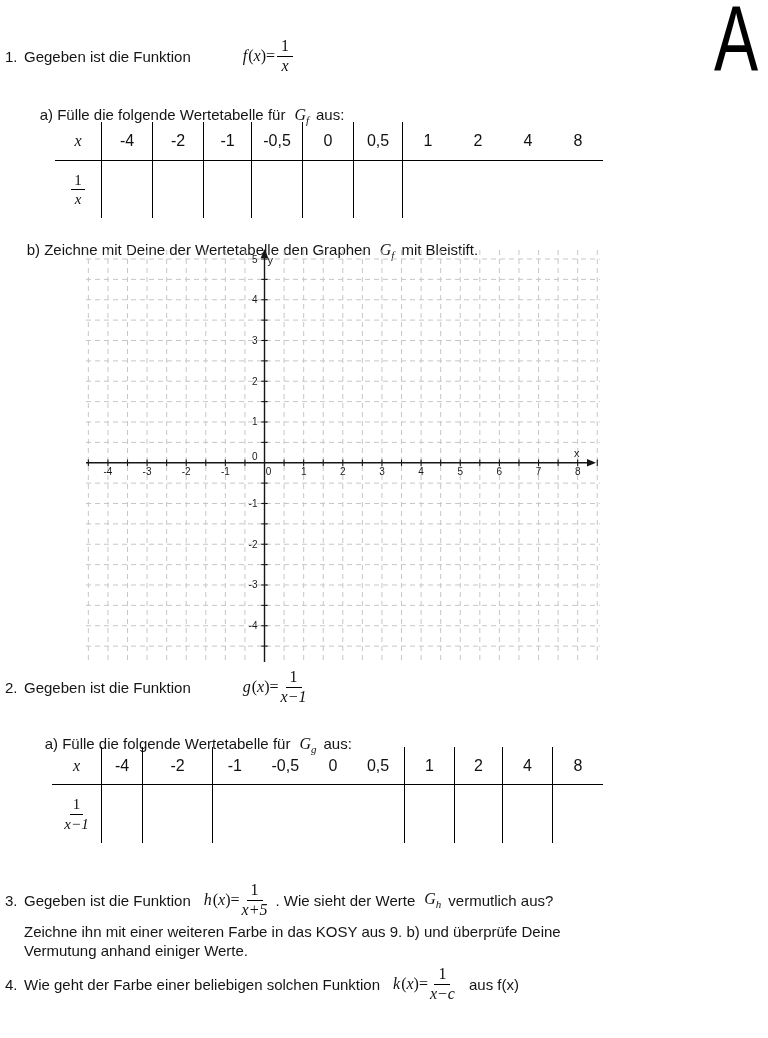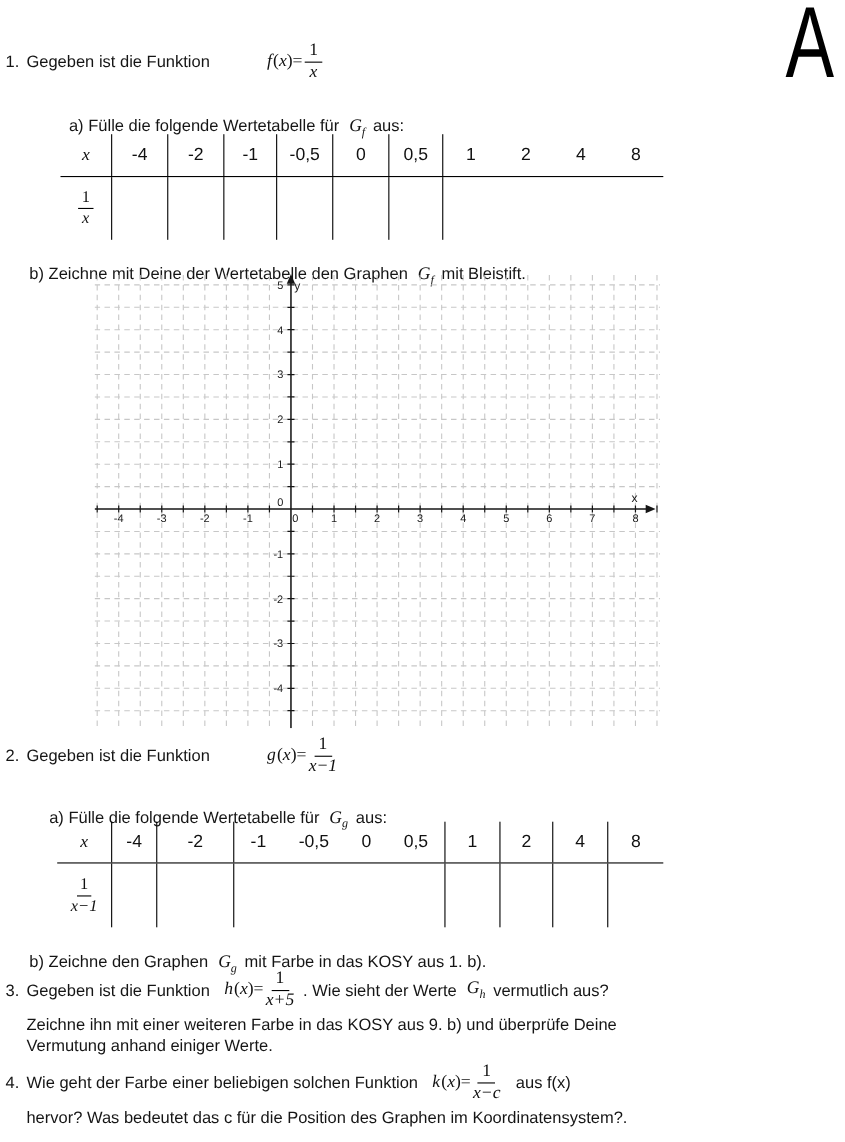--- a/index.html
+++ b/index.html
@@ -43,21 +43,21 @@
   <div class="corner">A</div>
 
   <div class="row" style="left:5px;top:34px;height:44px;">
     <span class="tasknum">1.</span><span>Gegeben ist die Funktion</span>
     <span class="formula" style="margin-left:52px;">
       <span class="fvar">f</span><span>(</span><span class="fx">x</span><span>)=</span>
       <span class="frac"><span class="fnum">1</span><span class="fden">x</span></span>
     </span>
   </div>
 
-  <div class="inlinerow" style="left:46px;top:89px;">
+  <div class="inlinerow" style="left:23px;top:89px;">
     <span>a)</span><span> </span><span>Fülle die folgende Wertetabelle für</span><span class="gsym mL"><span>G</span><sub>f</sub></span><span class="mR">aus:</span>
   </div>
 
   <div class="wtable" style="left:55px;top:122px;width:548px;">
     <div class="trow hrow" style="height:39px;">
       <div class="cell divr xhead" style="width:47px;">x</div>
       <div class="cell divr" style="width:51px;">-4</div>
       <div class="cell divr" style="width:51px;">-2</div>
       <div class="cell divr" style="width:48px;">-1</div>
       <div class="cell divr" style="width:51px;">-0,5</div>
@@ -249,23 +249,20 @@
       <div class="cell divr" style="width:41px;"></div>
       <div class="cell divr" style="width:70px;"></div>
       <div class="cell divr" style="width:192px;"></div>
       <div class="cell divr" style="width:50px;"></div>
       <div class="cell divr" style="width:48px;"></div>
       <div class="cell divr" style="width:50px;"></div>
       <div class="cell" style="width:50px;"></div>
     </div>
   </div>
 
-  <div class="inlinerow" style="left:10px;top:849px;">
-    <span>b)</span><span> </span><span>Zeichne den Graphen</span><span class="gsym mL"><span>G</span><sub>g</sub></span><span class="mR">mit Farbe in das KOSY aus 1. b).</span>
-  </div>
 
   <div class="row" style="left:5px;top:878px;height:44px;">
     <span class="tasknum">3.</span><span>Gegeben ist die Funktion</span>
     <span class="formula" style="margin-left:13px;">
       <span class="fvar">h</span><span>(</span><span class="fx">x</span><span>)=</span>
       <span class="frac"><span class="fnum">1</span><span class="fden">x+5</span></span>
     </span>
     <span style="margin-left:8px;">. Wie sieht der Werte</span>
     <span class="gsym mL"><span>G</span><sub>h</sub></span>
     <span class="mR">vermutlich aus?</span>
@@ -274,15 +271,14 @@
   <div class="inlinerow" style="left:24px;top:942px;">Vermutung anhand einiger Werte.</div>
 
   <div class="row" style="left:5px;top:962px;height:44px;">
     <span class="tasknum">4.</span><span>Wie geht der Farbe einer beliebigen solchen Funktion</span>
     <span class="formula" style="margin-left:13px;">
       <span class="fvar">k</span><span>(</span><span class="fx">x</span><span>)=</span>
       <span class="frac"><span class="fnum">1</span><span class="fden">x−c</span></span>
     </span>
     <span style="margin-left:14px;">aus f(x)</span>
   </div>
-  <div class="inlinerow" style="left:24px;top:1008px;">hervor? Was bedeutet das c für die Position des Graphen im Koordinatensystem?.</div>
 
 </div>
 
 </body></html>

